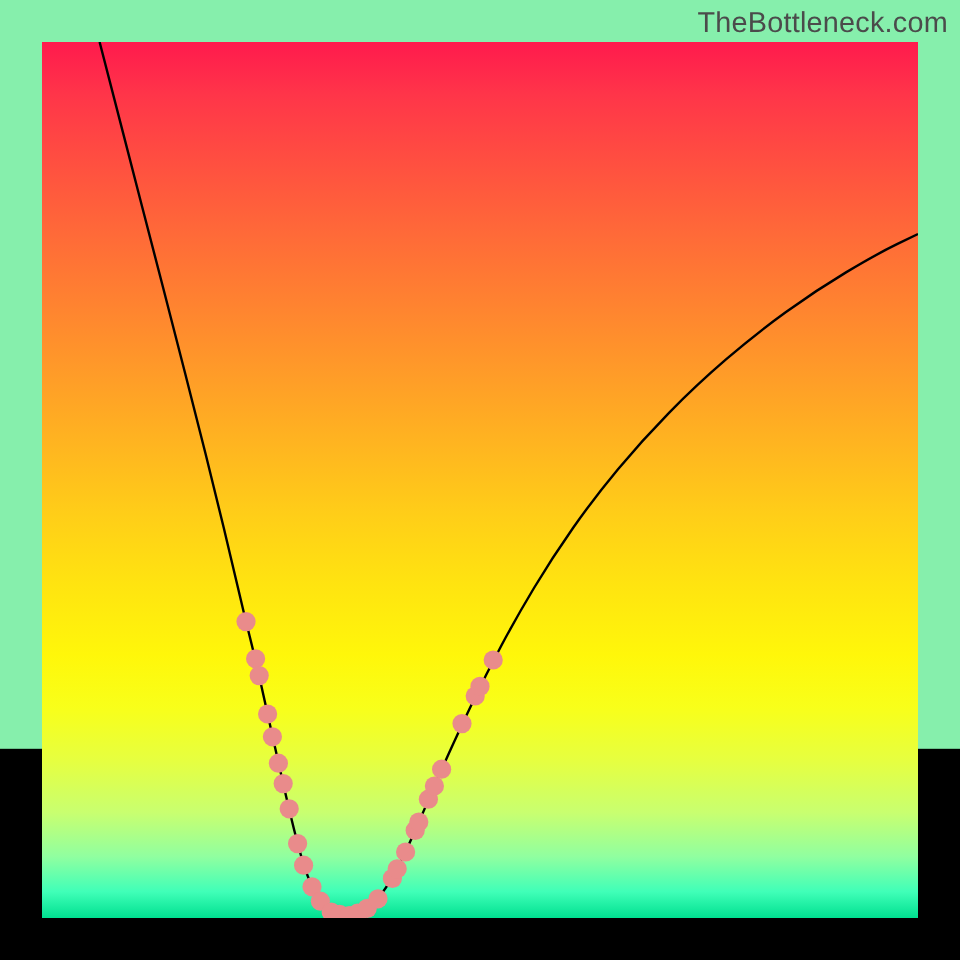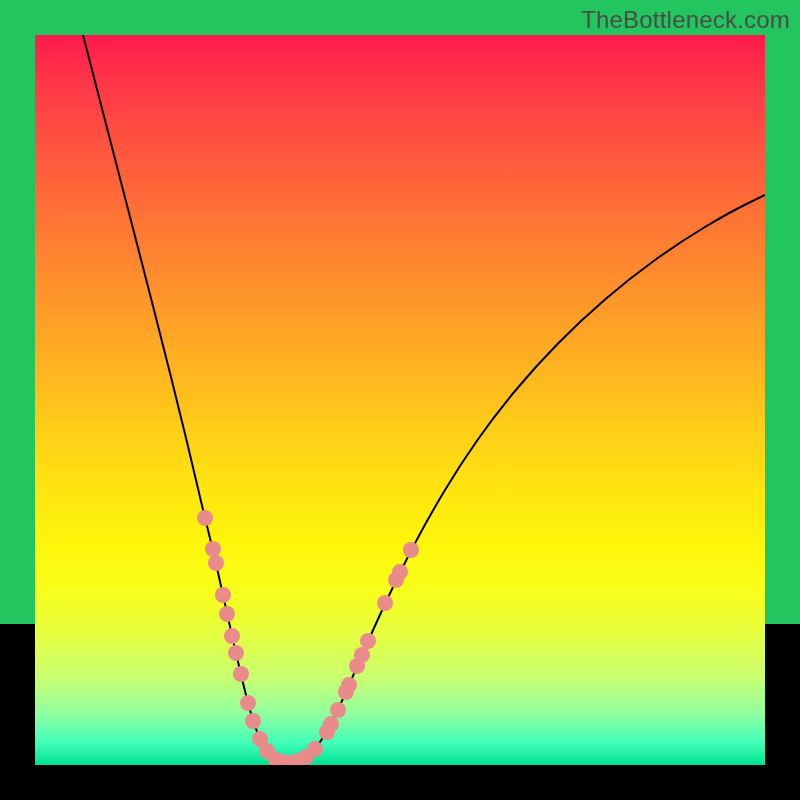--- a/index.html
+++ b/index.html
@@ -10,21 +10,21 @@
     overflow: hidden;
     background: #000;
     font-family: Arial, Helvetica, sans-serif;
   }
   .frame {
     position: absolute;
     left: 0;
     top: 0;
     width: 800px;
     height: 624px;
-    background: #22c55e;
+    background: #86efac;
   }
   .plot-area {
     position: absolute;
     left: 35px;
     top: 35px;
     width: 730px;
     height: 730px;
     overflow: hidden;
   }
   .gradient-bg {

